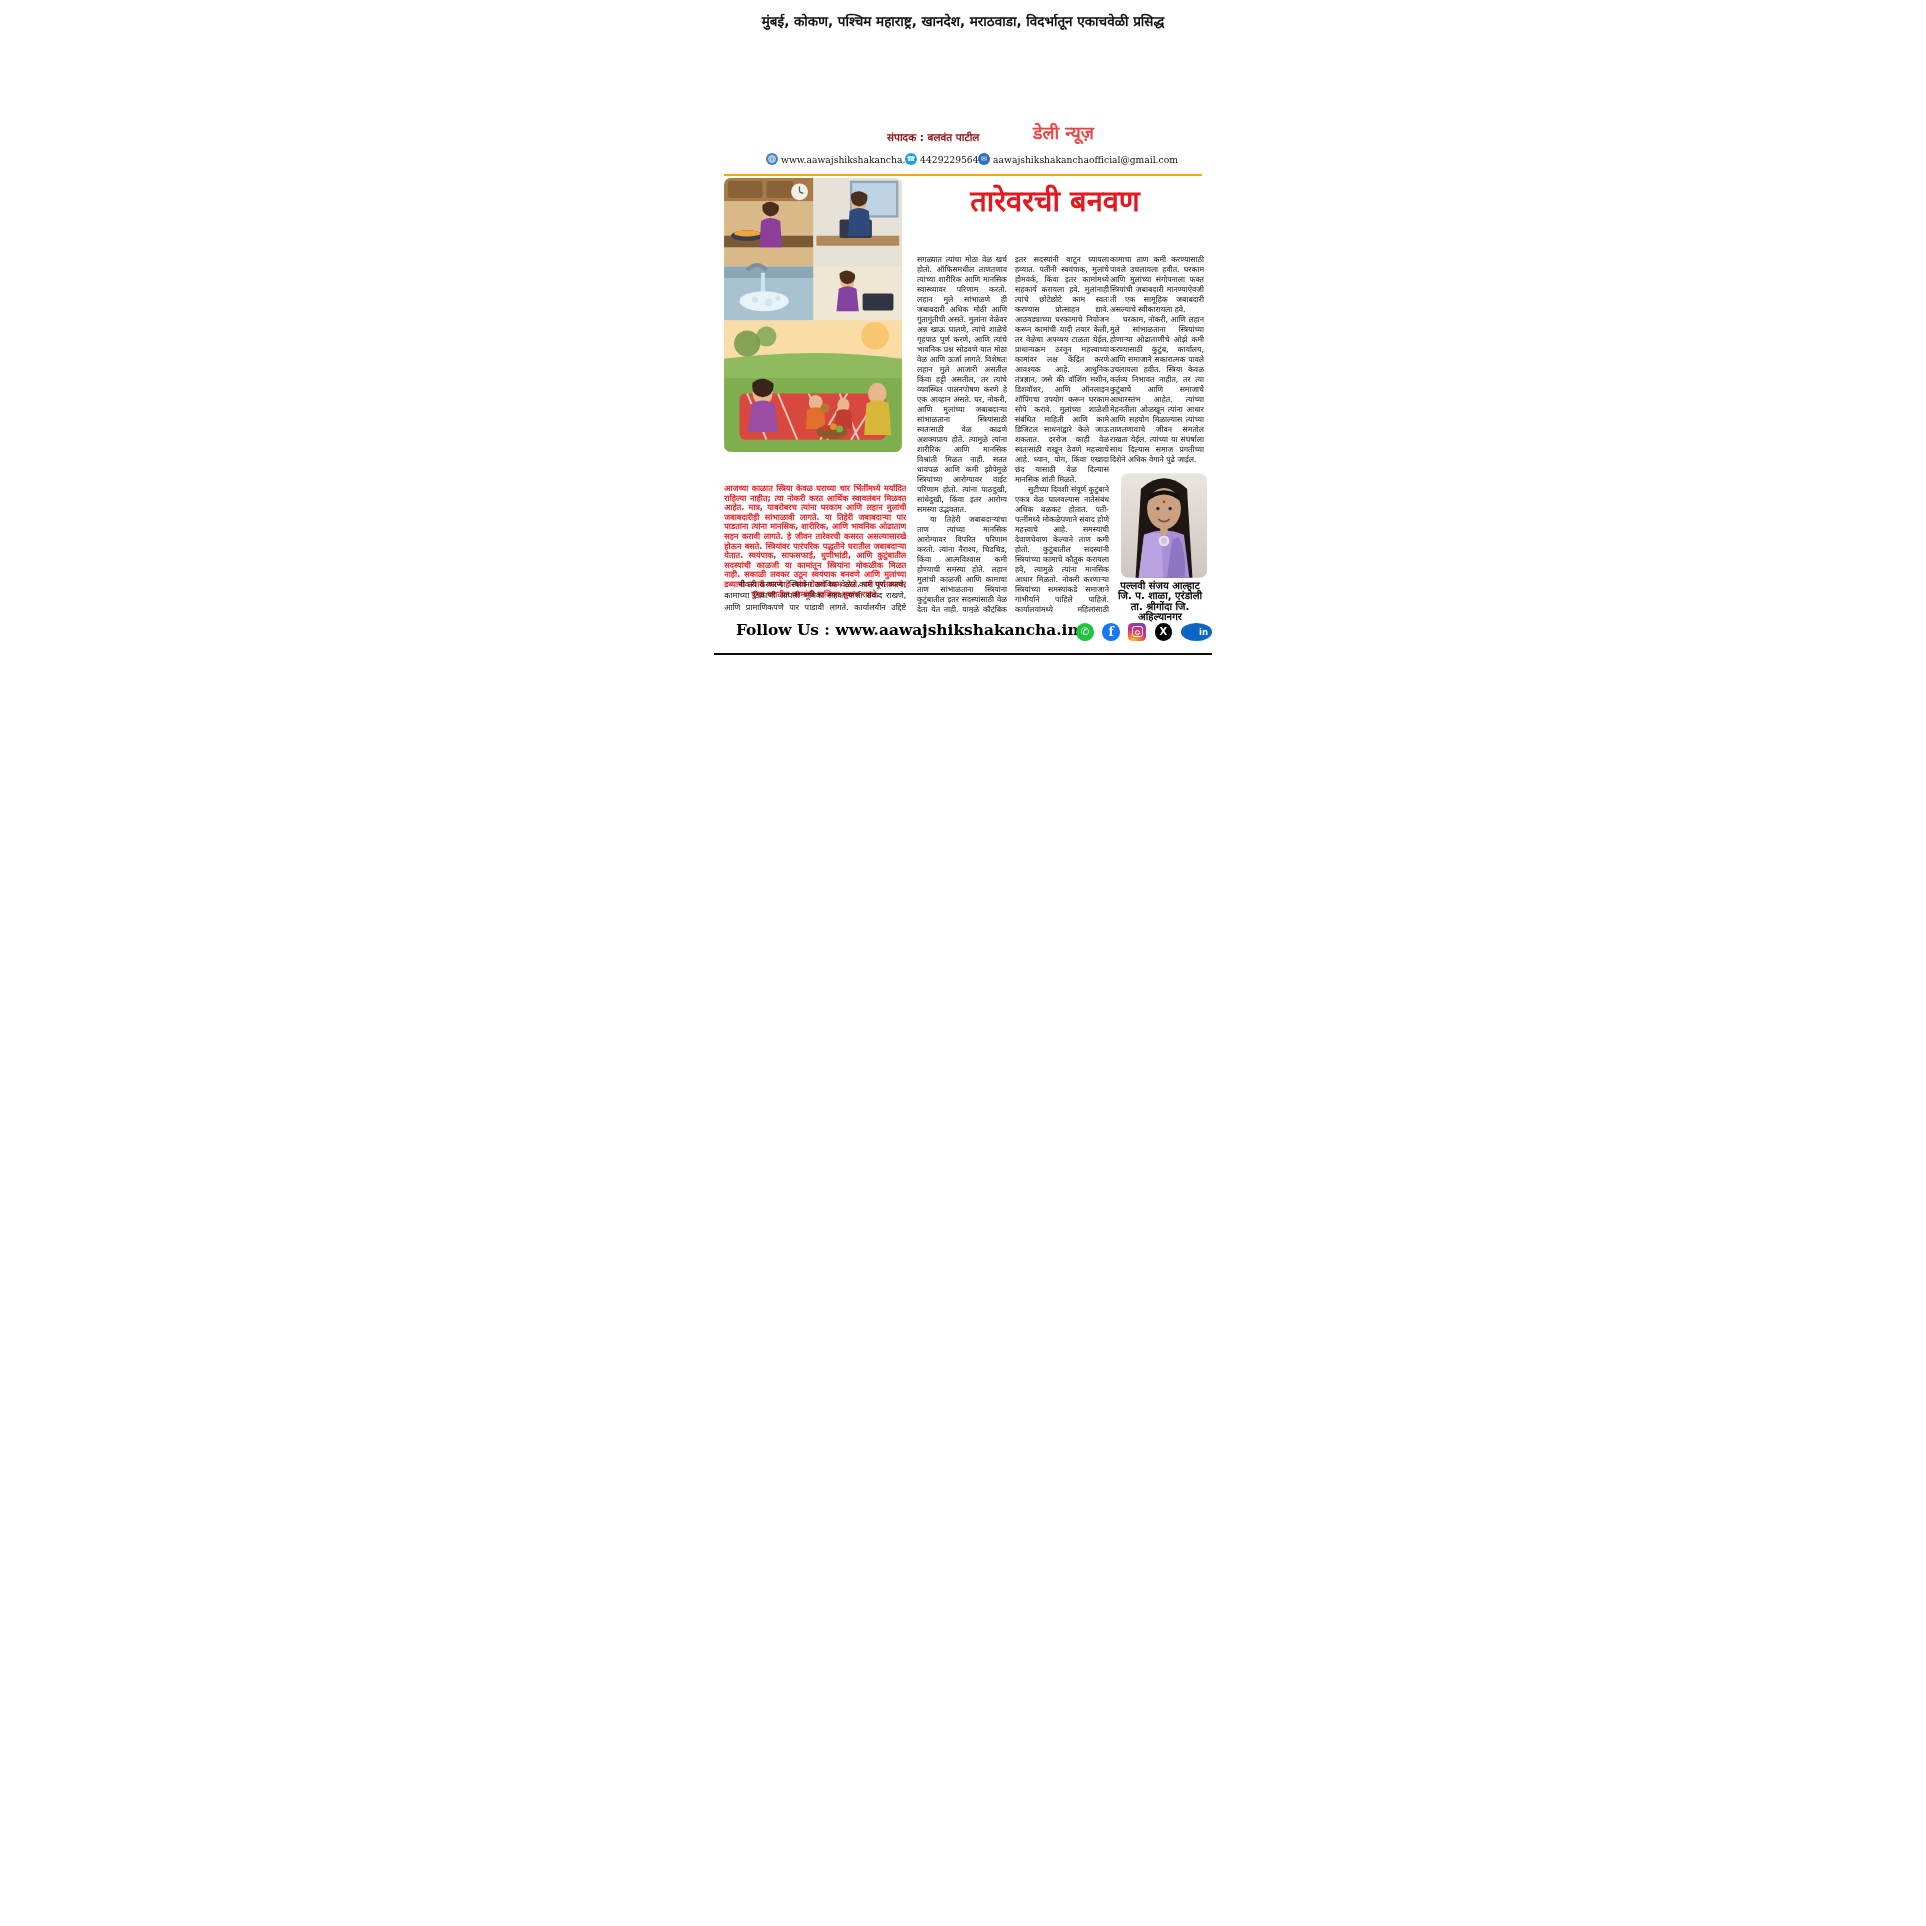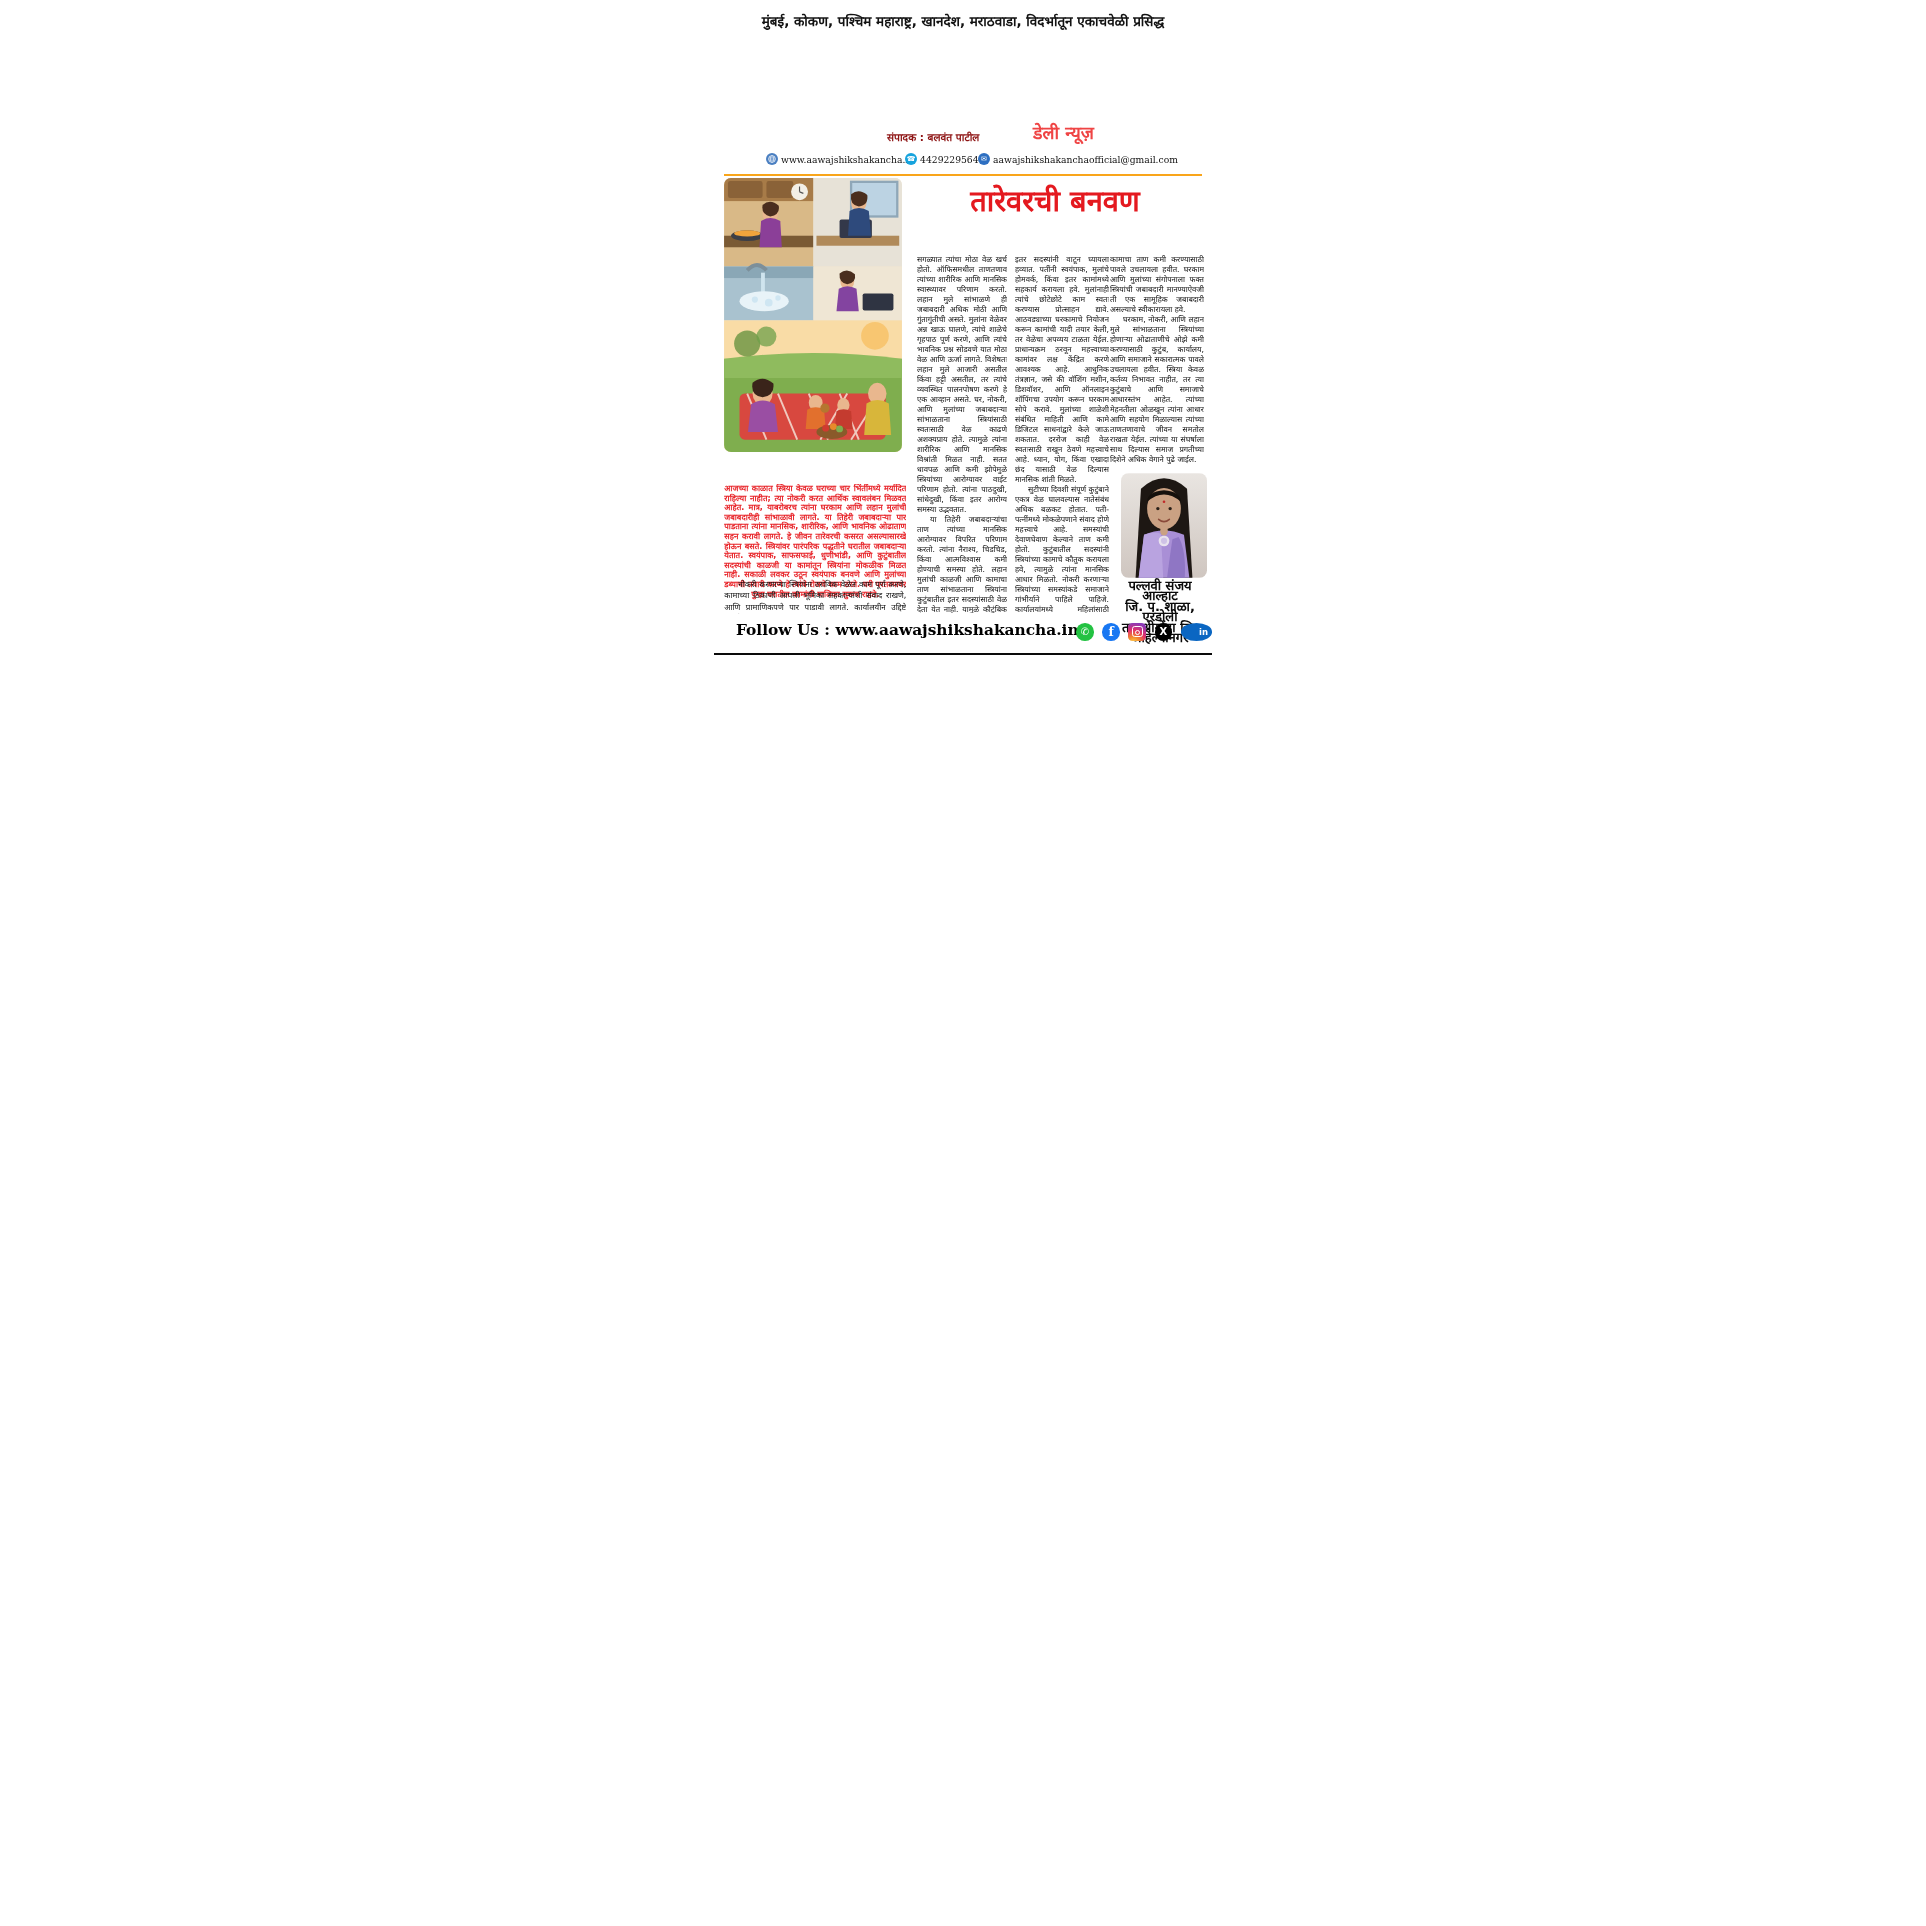--- a/index.html
+++ b/index.html
@@ -45,21 +45,21 @@
     text-align:justify;text-align-last:center;}
 
   .left-black{position:absolute;left:22.3px;top:579px;width:182px;height:35px;overflow:hidden;
     font-size:8px;line-height:11.4px;color:#0c0c0c;text-align:justify;}
   .left-black p{margin:0;text-indent:14px;}
 
   .photo{position:absolute;left:419px;top:473px;width:86px;height:105px;border-radius:7.7px;overflow:hidden;}
   .photo svg{display:block;}
 
   .caption{position:absolute;left:411px;top:581px;width:94px;text-align:center;
-    font-weight:bold;font-size:13px;line-height:10.4px;color:#0a0a0a;}
+    font-weight:bold;font-size:10px;line-height:10.4px;color:#0a0a0a;}
 
   .footer-text{position:absolute;left:34px;top:621px;
     font-family:"DejaVu Serif","Liberation Serif",serif;font-weight:bold;font-size:15.4px;color:#000;white-space:nowrap;}
 
   .social{position:absolute;top:623px;left:374px;display:flex;gap:8.5px;align-items:center;}
   .sicon{width:17.7px;height:17.7px;border-radius:50%;display:flex;align-items:center;justify-content:center;
     color:#fff;font-weight:bold;}
   .sicon.whatsapp{background:#23c242;font-size:10px;}
   .sicon.facebook{background:#1877f2;font-family:"DejaVu Serif",serif;font-size:12.3px;}
   .sicon.instagram{border-radius:4.6px;background:radial-gradient(circle at 30% 110%,#fdd54f 0%,#f28a2e 25%,#e1306c 55%,#8a3ab9 85%);position:relative;}

